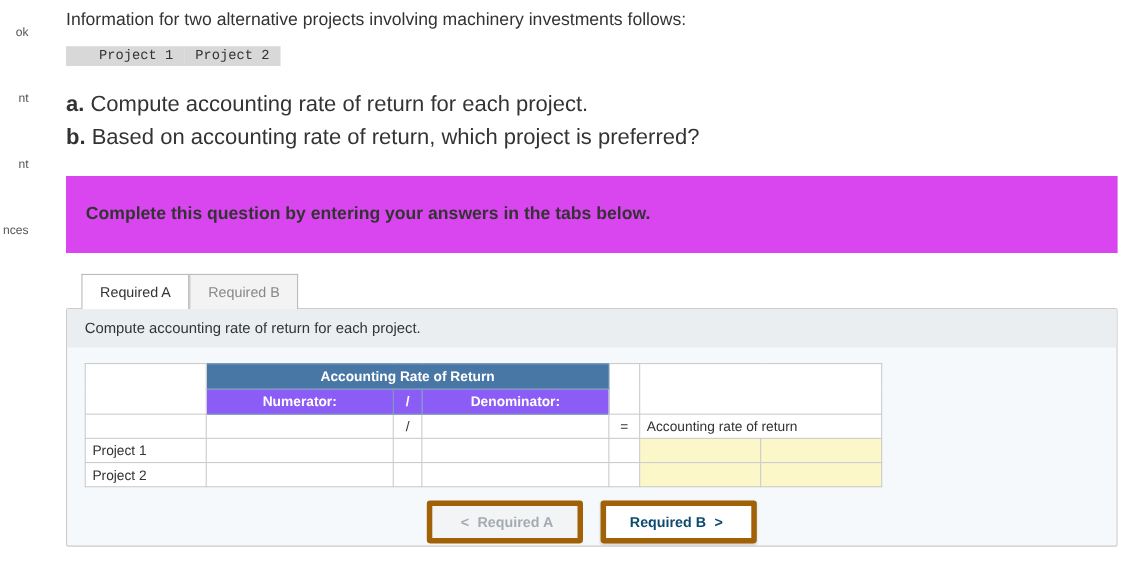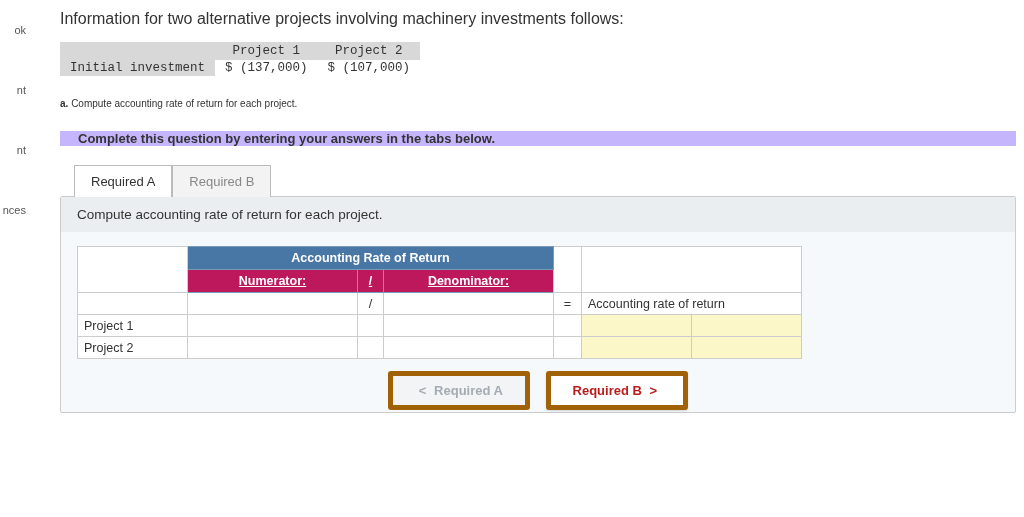--- a/index.html
+++ b/index.html
@@ -8,40 +8,40 @@
   .sidebar { position: fixed; left: 0; top: 0; width: 30px; height: 100%; }
   .sidebar-item { height: 60px; display: flex; align-items: center; justify-content: flex-end; padding-right: 4px; font-size: 11px; color: #555; }
   .content { margin-left: 60px; }
   .intro { padding: 10px 0 14px 0; font-size: 16px; }
   .data-table-wrap { padding: 0 0 20px 0; }
   .data-table { font-family: "Courier New", monospace; font-size: 12.5px; border-collapse: collapse; }
   .data-table th { background: #d8d8d8; padding: 2px 10px; font-weight: normal; text-align: center; }
   .data-table td { padding: 1px 10px; }
   .data-table .label { background: #d8d8d8; text-align: left; }
   .data-table .num { text-align: right; min-width: 100px; }
-  .questions { padding: 0 0 20px 0; line-height: 1.5; font-size: 10px; }
+  .questions { padding: 0 0 20px 0; line-height: 1.5; font-size: 20px; }
   .questions b { font-weight: bold; }
-  .hint-bar { background: #c4b5fd; padding: 0 18px; margin: 0 8px 18px 0; font-weight: bold; font-size: 13px; }
+  .hint-bar { background: #d946ef; padding: 26px 18px; margin: 0 8px 18px 0; font-weight: bold; font-size: 16px; }
   .tabs { display: flex; gap: 0; margin-left: 14px; }
   .tab { border: 1px solid #bbb; border-bottom: none; background: #fff; padding: 8px 16px; font-size: 13px; cursor: pointer; position: relative; top: 1px; }
   .tab.active { background: #fff; z-index: 2; }
   .tab.inactive { background: #f3f3f3; color: #888; }
   .panel { border: 1px solid #ccc; background: #f6f9fb; margin: 0 8px 0 0; padding: 0; border-radius: 2px; }
   .panel-text { background: #eaeef0; padding: 10px 16px; font-size: 13.5px; }
   .answer-tbl { border-collapse: collapse; margin: 14px 16px 2px 16px; }
   .answer-tbl th { background: #4877a6; color: #fff; font-weight: bold; text-align: center; padding: 4px 8px; border: 1px solid #7a9ab8; font-size: 12.5px; }
-  .answer-tbl th.sub { background: #be185d; text-decoration: underline; }
+  .answer-tbl th.sub { background: #8b5cf6; }
   .answer-tbl td { border: 1px solid #ccc; background: #fff; height: 22px; padding: 2px 6px; font-size: 12.5px; }
   .answer-tbl td.rowhead { background: #fff; text-align: left; min-width: 110px; }
   .answer-tbl td.yellow { background: #fbf7c9; }
   .answer-tbl td.eq { text-align: center; width: 28px; background: #fff; }
   .answer-tbl td.slash { text-align: center; width: 26px; }
   .navbtns { text-align: center; padding: 10px 0 2px 0; }
   .navbtn { display: inline-block; border: 5px solid #a16207; background: #f3f4f5; padding: 7px 22px; margin: 0 6px; font-size: 13px; font-weight: bold; color: #a4abb2; border-radius: 3px; cursor: pointer; }
-  .navbtn.active { background: #fff; color: #b91c1c; box-shadow: 0 1px 2px rgba(0,0,0,.15); }
+  .navbtn.active { background: #fff; color: #0c4a6e; box-shadow: 0 1px 2px rgba(0,0,0,.15); }
   .navbtn .chev { font-size: 13px; margin: 0 4px; }
 </style>
 </head>
 <body>
 
 <div class="page">
   <div class="sidebar">
     <div class="sidebar-item">ok</div>
     <div class="sidebar-item">nt</div>
     <div class="sidebar-item">nt</div>
@@ -53,31 +53,27 @@
     <div class="intro">Information for two alternative projects involving machinery investments follows:</div>
 
     <div class="data-table-wrap">
       <table class="data-table">
         <tbody>
             <tr>
           <th class="label"></th>
           <th>Project 1</th>
           <th>Project 2</th>
         </tr>
-        <tr>
-          <td class="label">Initial investment</td>
-          <td class="num">$ (137,000)</td>
-          <td class="num">$ (107,000)</td>
-        </tr>
       </tbody>
         </table>
     </div>
 
     <div class="questions">
       <div><b>a.</b> <span>Compute accounting rate of return for each project.</span></div>
+      <div><b>b.</b> <span>Based on accounting rate of return, which project is preferred?</span></div>
     </div>
 
     <div class="hint-bar">Complete this question by entering your answers in the tabs below.</div>
 
     <div class="tabs">
       <div class="tab active">Required A</div>
       <div class="tab inactive">Required B</div>
     </div>
 
     <div class="panel">

